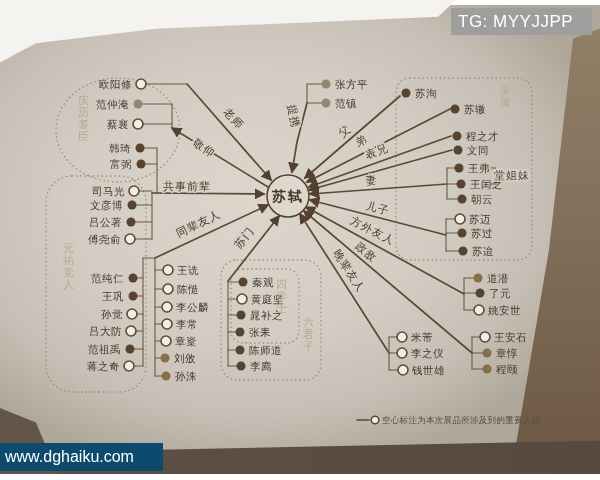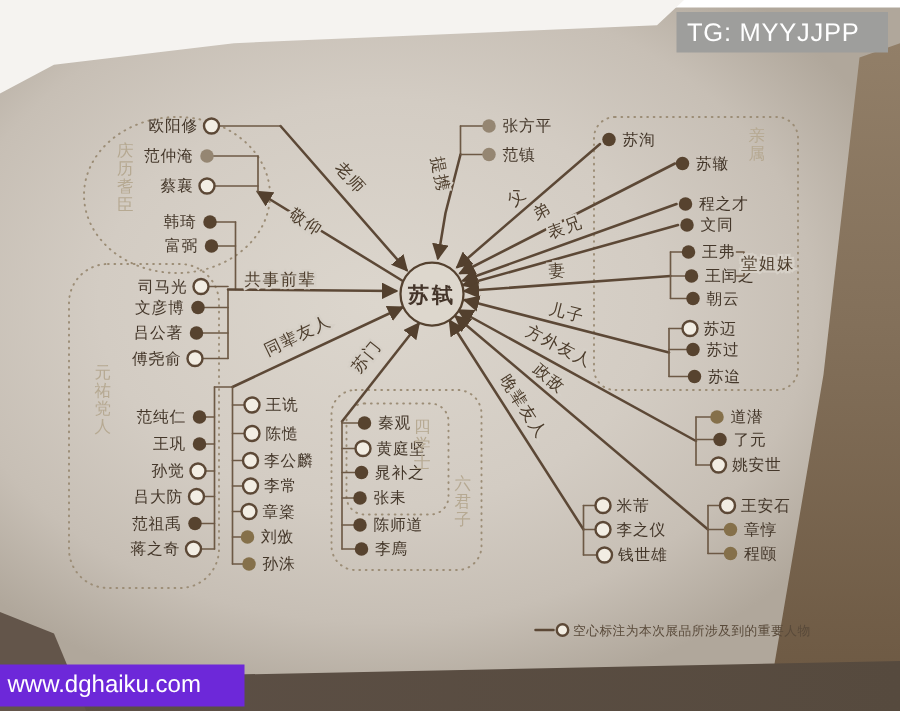--- a/index.html
+++ b/index.html
@@ -29,21 +29,21 @@
   .sushi{fill:#ddd7cd;stroke:#54412f;stroke-width:1.5;}
   text{font-family:"Liberation Sans",sans-serif;}
   .nlabel{font-size:10.5px;fill:#44372a;letter-spacing:0.5px;}
   .elabel{font-size:11px;fill:#4c3c2b;paint-order:stroke;stroke:#d6d0c7;stroke-width:3px;letter-spacing:1px;}
   .glabel{font-size:11px;fill:#b6a992;letter-spacing:1px;}
   .sushi-t{font-size:14px;font-weight:bold;fill:#44352a;letter-spacing:2px;}
   .fnote{font-size:8.5px;fill:#594a3a;letter-spacing:0.3px;}
   .wm{position:absolute;color:#fff;box-sizing:border-box;}
   .wm-top{left:451px;top:8px;width:141px;height:27px;background:#9e9e9c;
     font-size:17px;line-height:27px;padding-left:7px;letter-spacing:0.5px;}
-  .wm-bottom{left:0;top:443px;width:163px;height:28px;background:#6d28d9;
+  .wm-bottom{left:0;top:443px;width:163px;height:28px;background:#0c4a6e;
     font-size:16px;line-height:28px;padding-left:5px;}
 </style>
 </head>
 <body>
 
 <div class="stage">
   <div class="layer paper"></div>
   <div class="layer glare"></div>
   <div class="layer wood"></div>
   <div class="layer bshadow"></div>

